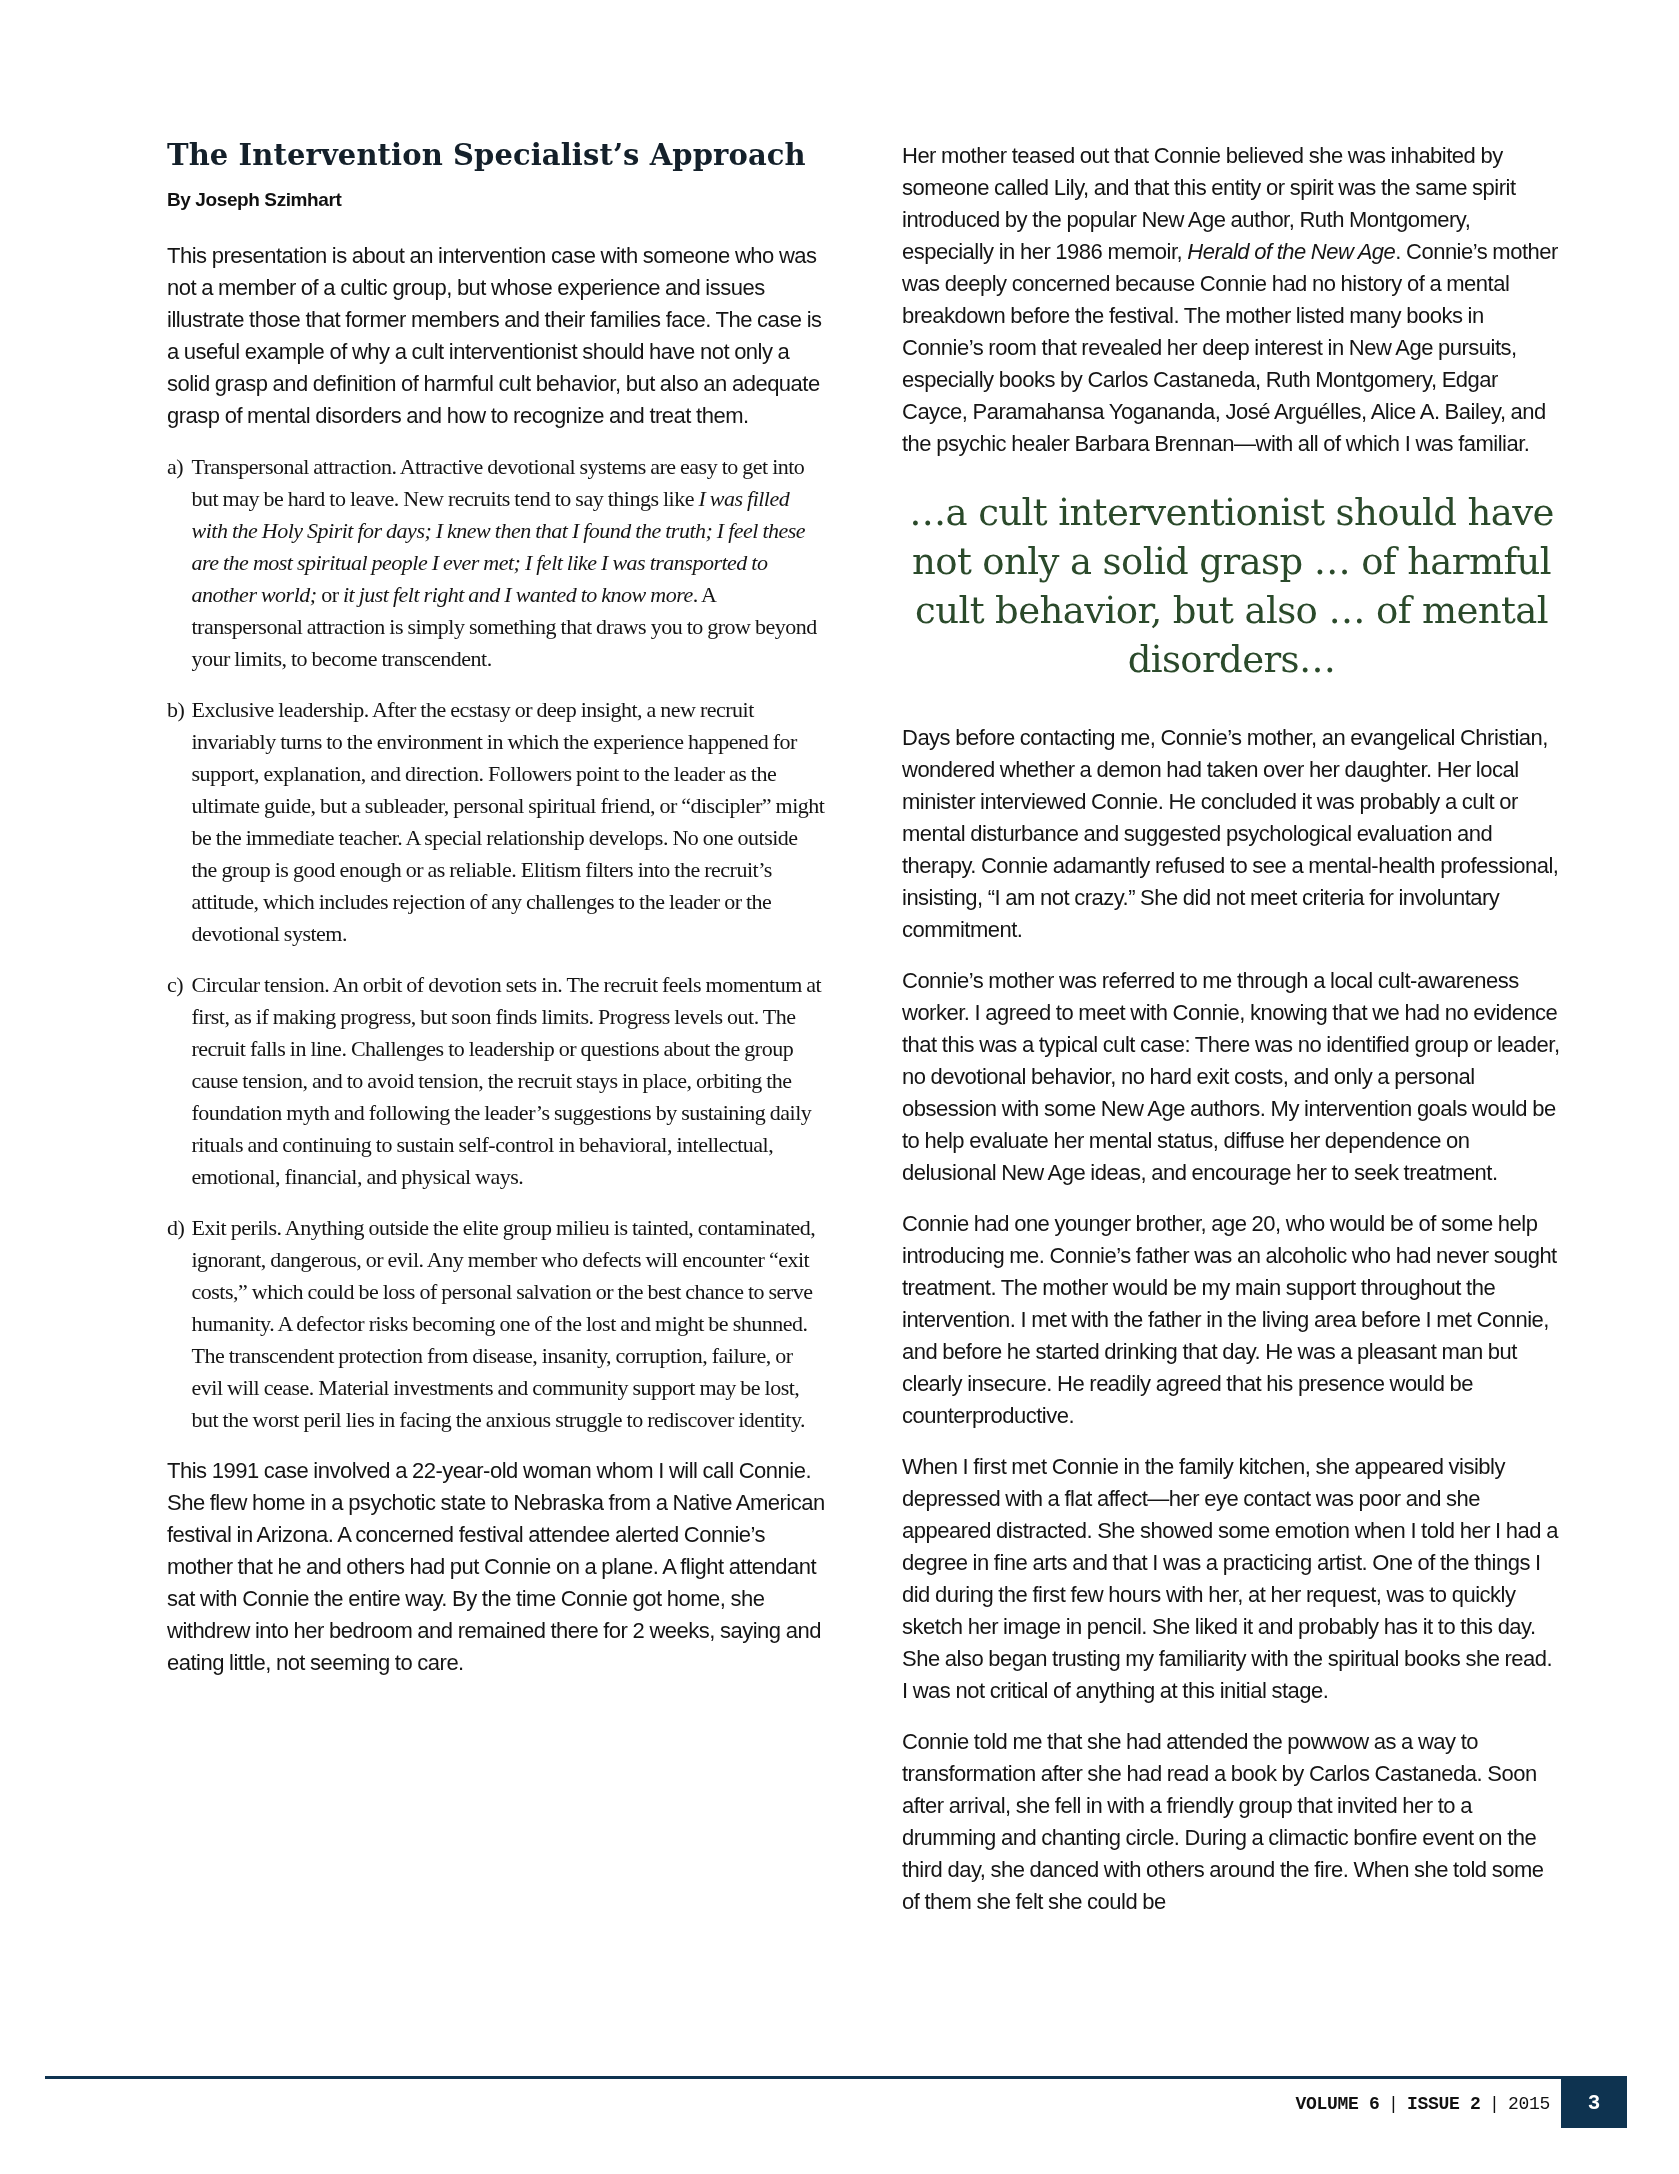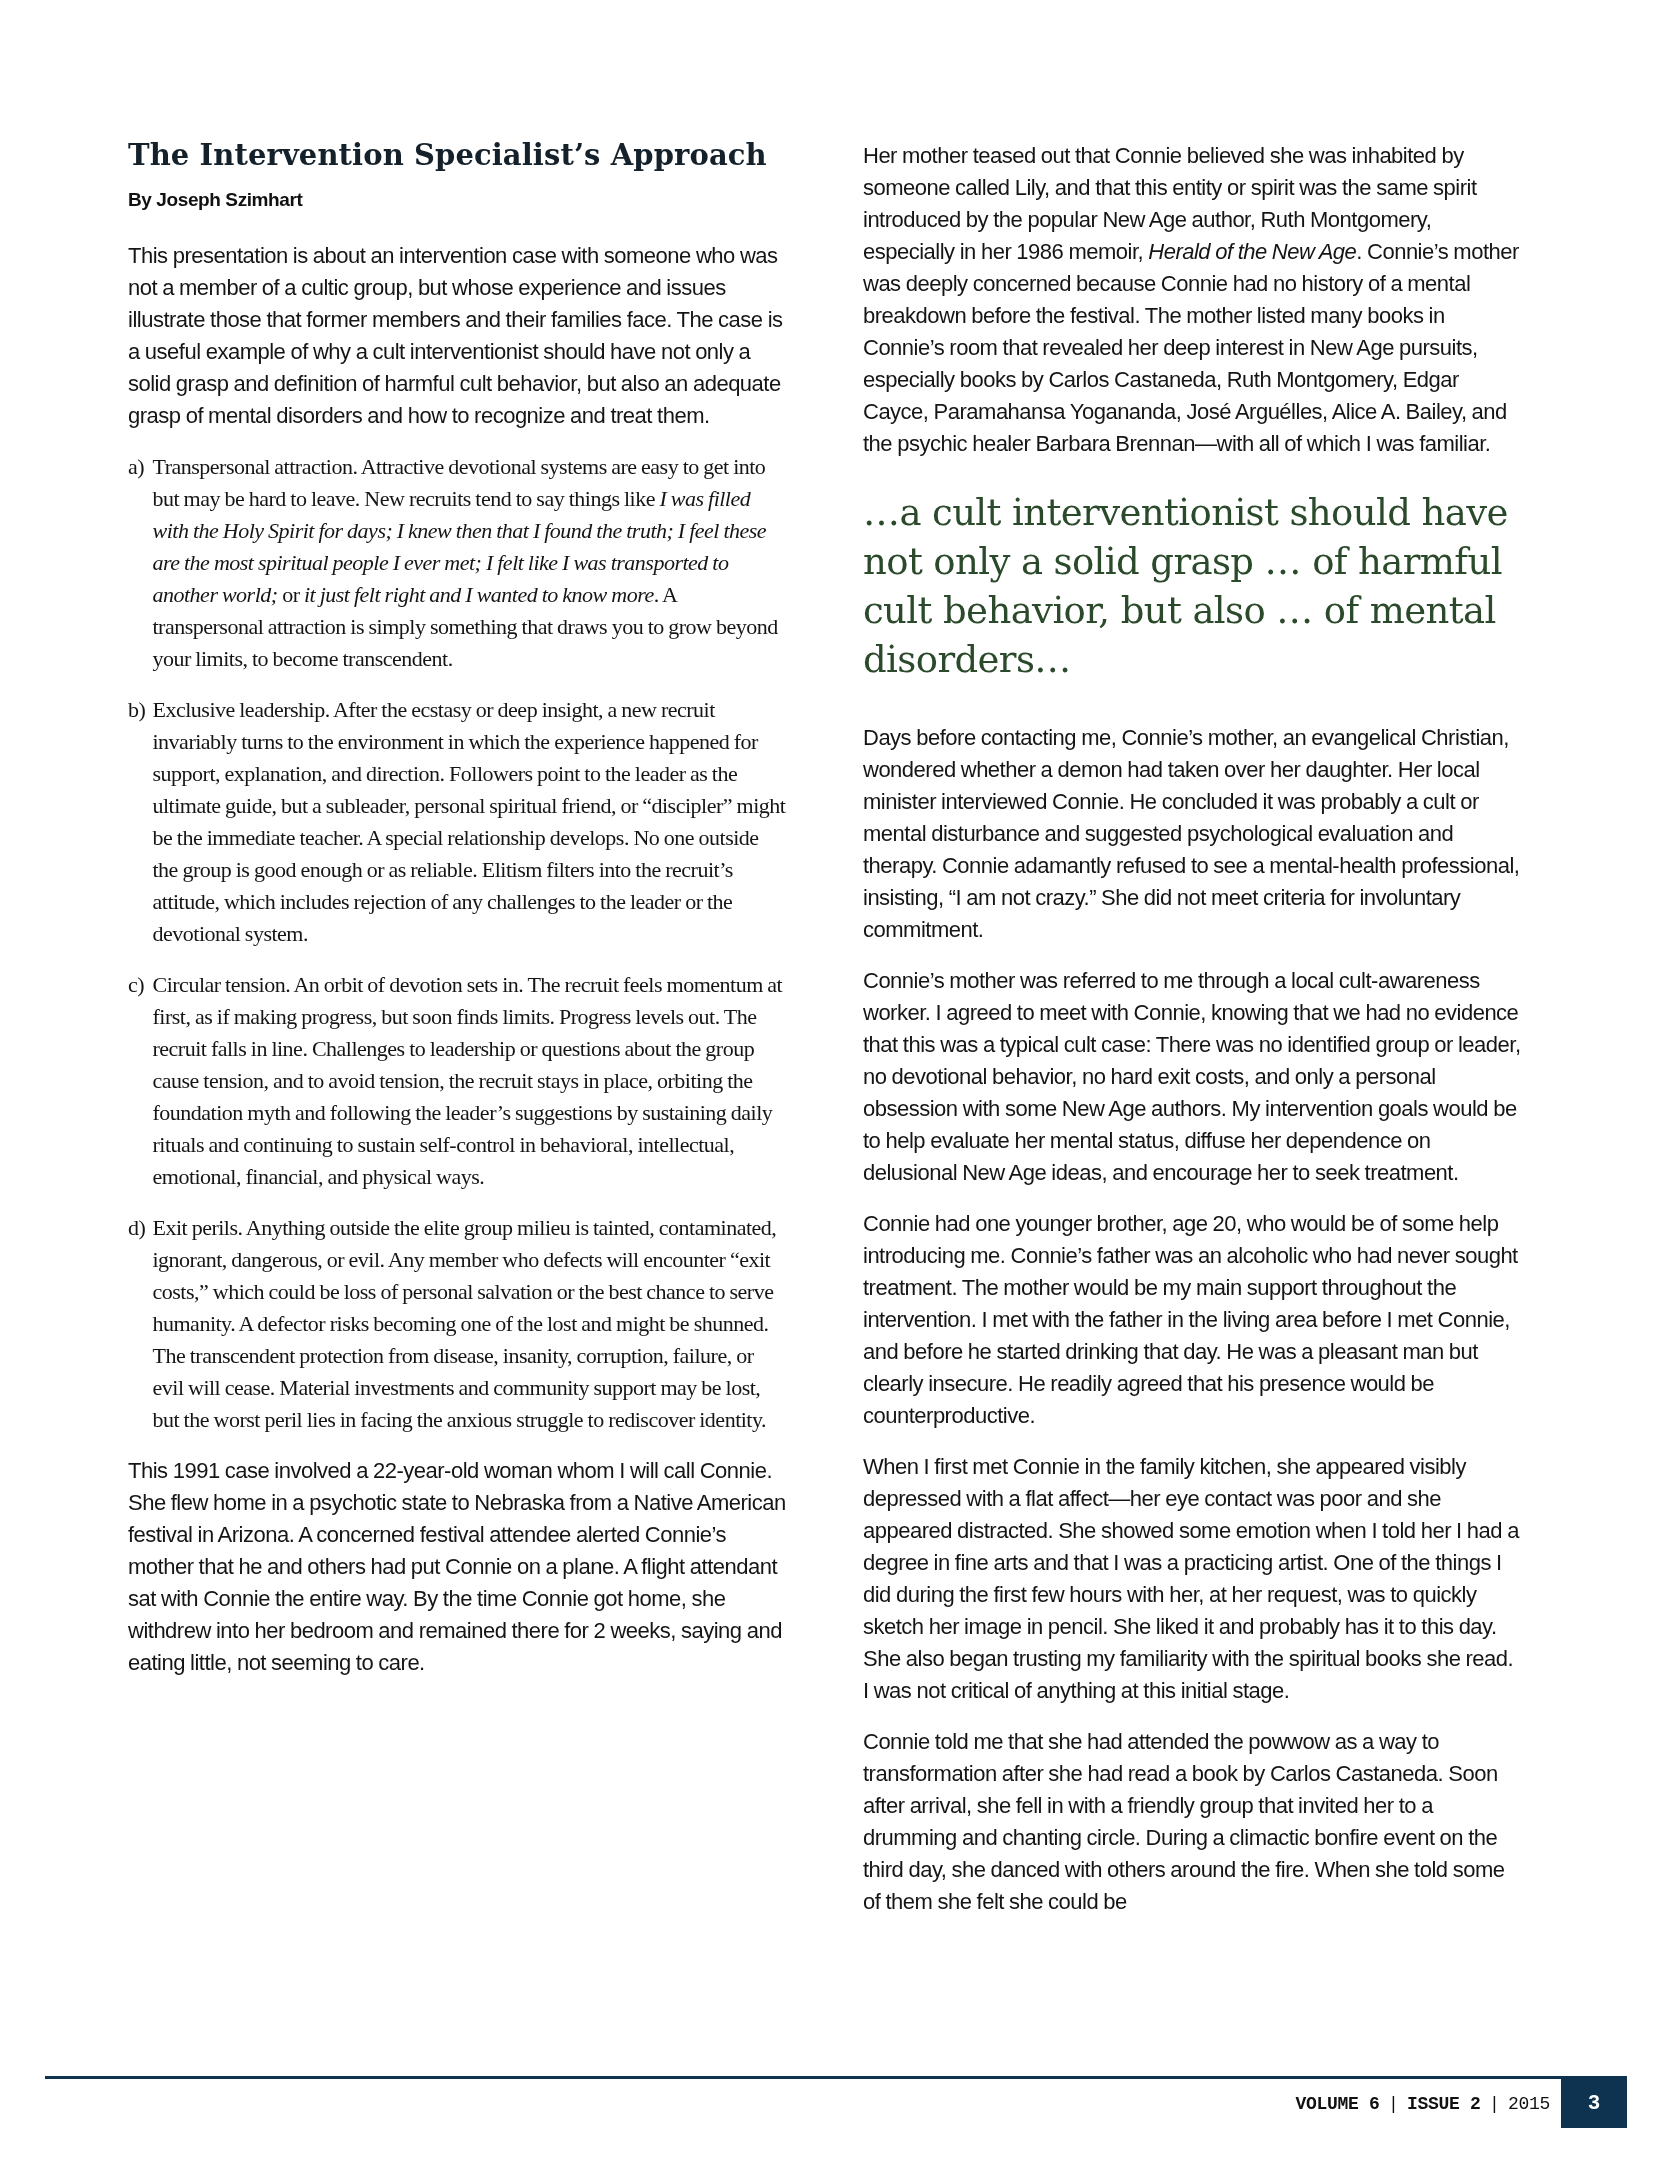--- a/index.html
+++ b/index.html
@@ -1,19 +1,19 @@
 <!DOCTYPE html>
 <html style="font-size:15px"><head>
 <meta charset="utf-8">
 <style>
   html, body { margin: 0; padding: 0; background: #ffffff; }
   body { width: 1680px; height: 2174px; position: relative; overflow: hidden; }
   .page { position: absolute; left: 0; top: 0; width: 1680px; height: 2174px; background: #fff; }
 
-  .col { position: absolute; top: 0; }
+  .col { position: absolute; top: 0; margin-left: 39px; }
   .col-left { left: 128px; top: 137px; width: 659px; }
   .col-right { left: 863px; top: 140px; width: 659px; }
 
   .title {
     font-family: "DejaVu Serif", "Liberation Serif", serif;
     font-weight: bold;
     font-size: 29px;
     color: #14202a;
     margin: 0 0 13px 0;
     line-height: 36px;
@@ -51,20 +51,21 @@
   }
   .list-item .marker { display: inline-block; width: 24.5px; text-indent: 0; }
 
   .pullquote {
     font-family: "DejaVu Serif", "Liberation Serif", serif;
     font-size: 37px;
     line-height: 49px;
     color: #2b4a2b;
     margin: 28px 0 38px 0;
     letter-spacing: -0.6px;
+    text-align: center;
   }
 
   .footer-rule {
     position: absolute; left: 45px; top: 2076px; width: 1582px; height: 2.8px; background: #0e3350;
   }
   .footer-meta {
     position: absolute; right: 130px; top: 2085px; height: 38px;
     font-family: Liberation Mono, monospace; font-size: 18px; line-height: 38px; color: #111;
     letter-spacing: -0.3px; white-space: nowrap;
   }

